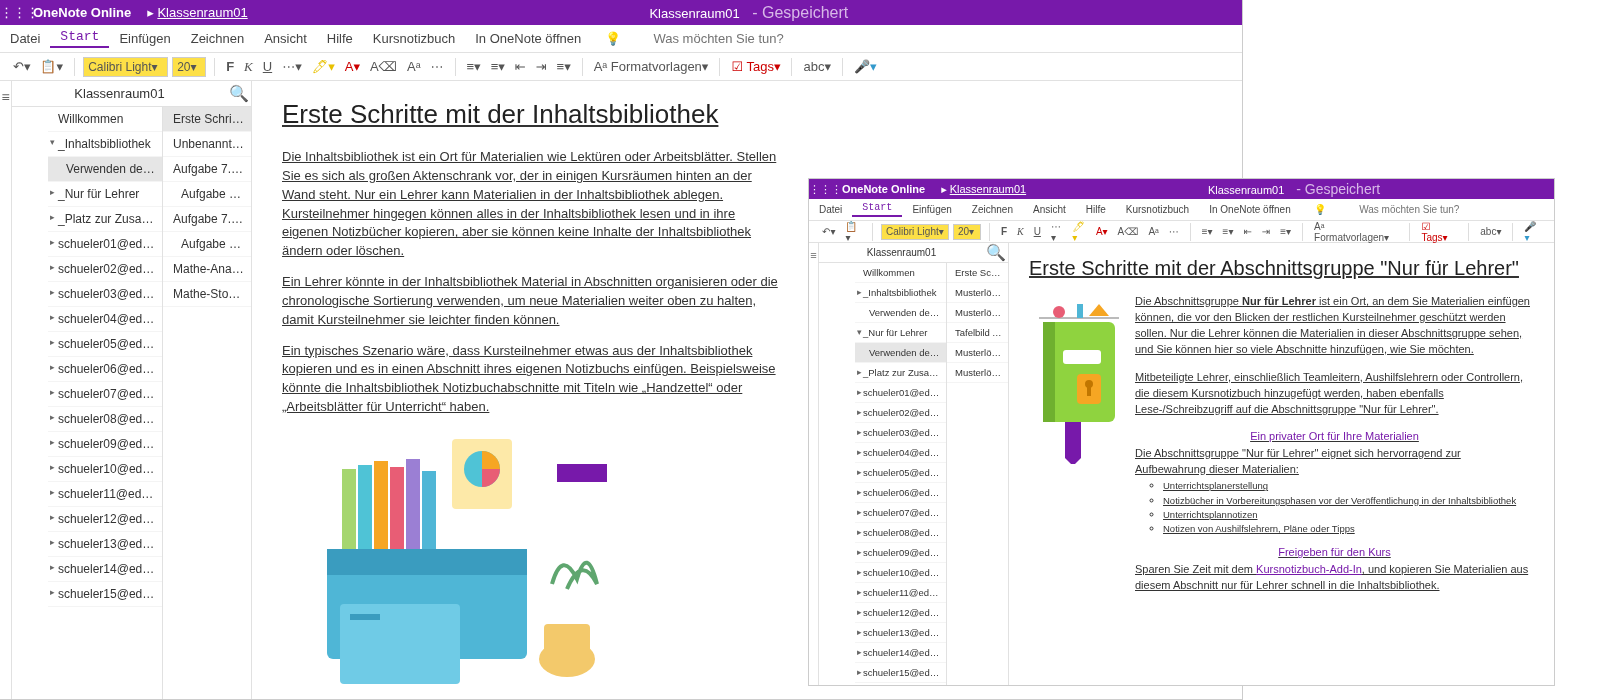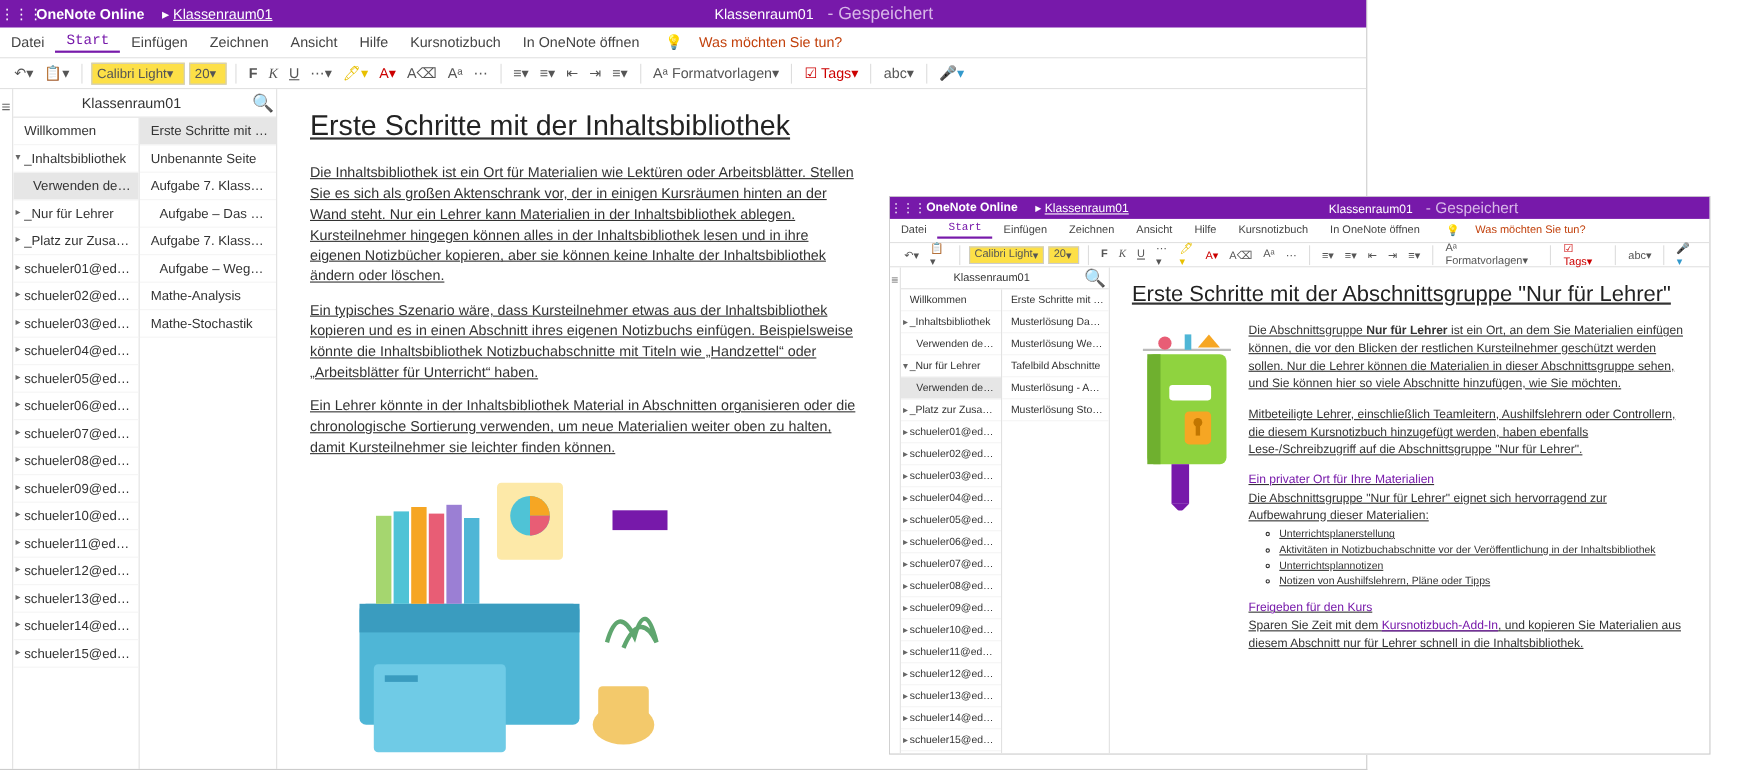--- a/index.html
+++ b/index.html
@@ -13,21 +13,21 @@
 .titlebar .prod { font-weight: 600; padding: 0 8px; }
 .titlebar .crumb { padding: 0 8px; }
 .titlebar .crumb a { color: #fff; text-decoration: underline; }
 .titlebar .center { flex: 1; text-align: center; }
 .titlebar .saved { color: #d8b8e8; margin-left: 8px; font-size: 16px; }
 .app2 .titlebar .saved { font-size: 14px; }
 .menubar { display: flex; align-items: center; height: 28px; border-bottom: 1px solid #e1e1e1; font-size: 13px; }
 .app2 .menubar { height: 22px; font-size: 10px; }
 .menubar .item { padding: 0 10px; cursor: pointer; color: #444; }
 .menubar .item.active { color: #7719aa; border-bottom: 2px solid #7719aa; padding-bottom: 2px; font-family: Liberation Mono, monospace; }
-.menubar .tell { color: #c2410c; margin-left: 14px; }
+.menubar .tell { color: #737373; margin-left: 32px; }
 .menubar .bulb { color: #888; margin-left: 14px; }
 .toolbar { display: flex; align-items: center; height: 28px; border-bottom: 1px solid #e1e1e1; font-size: 13px; padding: 0 4px; gap: 2px; color: #555; }
 .app2 .toolbar { height: 22px; font-size: 10px; }
 .toolbar .grp { display: flex; align-items: center; gap: 4px; padding: 0 6px; }
 .toolbar .sep { width: 1px; height: 18px; background: #ddd; }
 .toolbar select, .toolbar .sel { border: 1px solid #ccc; font-size: 12px; height: 20px; background: #fde047; }
 .app2 .toolbar select, .app2 .toolbar .sel { font-size: 10px; height: 16px; }
 .toolbar .sel { display: inline-flex; align-items: center; padding: 0 4px; }
 .toolbar .btn { padding: 0 3px; cursor: pointer; }
 .bold { font-weight: bold; }
@@ -38,38 +38,38 @@
 .app2 .navtoggle { width:10px; font-size:11px; padding-top:6px;}
 .nav { width: 240px; display: flex; flex-direction: column; border-right: 1px solid #e1e1e1; }
 .app2 .nav { width: 190px; }
 .nav-header { display: flex; align-items: center; height: 26px; border-bottom: 1px solid #e1e1e1; }
 .app2 .nav-header { height: 20px; }
 .nav-header .title { flex: 1; text-align: center; font-size: 13px; color: #333; }
 .app2 .nav-header .title { font-size: 10px; }
 .nav-header .search { width: 24px; text-align: center; color: #888; }
 .nav-cols { flex: 1; display: flex; overflow: hidden; }
 .col { overflow-y: auto; }
-.col1 { width: 115px; border-right: 1px solid #e1e1e1; }
+.col1 { width: 115px; border-right: 1px solid #e1e1e1; margin-left: 36px; }
 .col2 { flex: 1; }
 .app2 .col1 { width: 92px; }
 .li { font-size: 12px; color: #333; padding: 5px 6px 5px 10px; white-space: nowrap; overflow: hidden; text-overflow: ellipsis; cursor: pointer; border-bottom: 1px solid #f4f4f4; position: relative; }
 .app2 .li { font-size: 9.5px; padding: 4px 4px 4px 8px; }
 .li.sub { padding-left: 18px; }
 .app2 .li.sub { padding-left: 14px; }
 .li.sel { background: #e6e6e6; }
 .li .caret { position: absolute; left: 2px; font-size: 9px; color: #666; }
 .page { flex: 1; overflow-y: auto; padding: 18px 30px; font-size: 13px; color: #333; text-decoration: underline; }
 .app2 .page { padding: 14px 20px; font-size: 11px; }
 .page h1 { font-weight: 400; color: #222; font-size: 26px; margin-bottom: 18px; }
 .app2 .page h1 { font-size: 20px; margin-bottom: 14px; }
 .page p { margin-bottom: 12px; line-height: 1.45; max-width: 500px; }
 .illus { margin-top: 10px; }
 .layout2 { display:flex; gap:6px; }
 .col-text { flex:1; }
-.purple-h { color:#7719aa; font-size:13px; margin:10px 0 4px; }
+.purple-h { color:#7719aa; font-size:13px; margin:10px 0 4px;text-align:center; }
 .app2 .purple-h { font-size:11px; }
 .page a { color:#7719aa; text-decoration:underline; }
 ul.bul { list-style: circle; padding-left: 28px; font-size:10.5px; line-height:1.5; }
 .app2 ul.bul { font-size:9.5px; }
 svg { display:block; }
 </style>
 </head>
 <body>
 
 <div class="app app1">
@@ -176,22 +176,22 @@
             <div class="li"><span>Aufgabe 7. Klasse Geograp…</span></div>
             <div class="li sub"><span>Aufgabe – Wegbeschrei…</span></div>
             <div class="li"><span>Mathe-Analysis</span></div>
             <div class="li"><span>Mathe-Stochastik</span></div>
           </div>
       </div>
     </div>
     <div class="page">
       <h1>Erste Schritte mit der Inhaltsbibliothek</h1>
       <p>Die Inhaltsbibliothek ist ein Ort für Materialien wie Lektüren oder Arbeitsblätter. Stellen Sie es sich als großen Aktenschrank vor, der in einigen Kursräumen hinten an der Wand steht. Nur ein Lehrer kann Materialien in der Inhaltsbibliothek ablegen. Kursteilnehmer hingegen können alles in der Inhaltsbibliothek lesen und in ihre eigenen Notizbücher kopieren, aber sie können keine Inhalte der Inhaltsbibliothek ändern oder löschen.</p>
+      <p>Ein Lehrer könnte in der Inhaltsbibliothek Material in Abschnitten organisieren oder die chronologische Sortierung verwenden, um neue Materialien weiter oben zu halten, damit Kursteilnehmer sie leichter finden können.</p>
       <p>Ein typisches Szenario wäre, dass Kursteilnehmer etwas aus der Inhaltsbibliothek kopieren und es in einen Abschnitt ihres eigenen Notizbuchs einfügen. Beispielsweise könnte die Inhaltsbibliothek Notizbuchabschnitte mit Titeln wie „Handzettel“ oder „Arbeitsblätter für Unterricht“ haben.</p>
-      <p>Ein Lehrer könnte in der Inhaltsbibliothek Material in Abschnitten organisieren oder die chronologische Sortierung verwenden, um neue Materialien weiter oben zu halten, damit Kursteilnehmer sie leichter finden können.</p>
       <div class="illus">
         <svg width="340" height="280" viewBox="0 0 340 280">
           <rect x="170" y="10" width="60" height="70" rx="4" fill="#fde9a8"></rect>
           <circle cx="200" cy="40" r="18" fill="#4fc3d6"></circle>
             <path d="M200 22 A18 18 0 0 1 218 40 L200 40Z" fill="#f6a623"></path>
             <path d="M200 40 L218 40 A18 18 0 0 1 200 58Z" fill="#e85d75"></path>
           <rect x="45" y="120" width="200" height="110" rx="6" fill="#4fb6d6"></rect>
           <rect x="45" y="120" width="200" height="26" fill="#3a9cbf"></rect>
           <rect x="58" y="175" width="120" height="80" rx="4" fill="#6fcbe6"></rect>
           <rect x="68" y="185" width="30" height="6" fill="#3a9cbf"></rect>
@@ -337,21 +337,21 @@
               <polygon points="70,10 80,22 60,22" fill="#f6a623"></polygon>
           </svg>
         </div>
         <div class="col-text">
           <p><span>Die Abschnittsgruppe </span><b>Nur für Lehrer</b><span> ist ein Ort, an dem Sie Materialien einfügen können, die vor den Blicken der restlichen Kursteilnehmer geschützt werden sollen. Nur die Lehrer können die Materialien in dieser Abschnittsgruppe sehen, und Sie können hier so viele Abschnitte hinzufügen, wie Sie möchten.</span></p>
           <p>Mitbeteiligte Lehrer, einschließlich Teamleitern, Aushilfslehrern oder Controllern, die diesem Kursnotizbuch hinzugefügt werden, haben ebenfalls Lese-/Schreibzugriff auf die Abschnittsgruppe "Nur für Lehrer".</p>
           <div class="purple-h">Ein privater Ort für Ihre Materialien</div>
           <p style="margin-bottom:2px">Die Abschnittsgruppe "Nur für Lehrer" eignet sich hervorragend zur Aufbewahrung dieser Materialien:</p>
           <ul class="bul" id="bul2">
               <li>Unterrichtsplanerstellung</li>
-              <li>Aktivitäten in Notizbuchabschnitte vor der Veröffentlichung in der Inhaltsbibliothek</li>
+              <li>Notizbücher in Vorbereitungsphasen vor der Veröffentlichung in der Inhaltsbibliothek</li>
               <li>Unterrichtsplannotizen</li>
               <li>Notizen von Aushilfslehrern, Pläne oder Tipps</li>
             </ul>
           <div class="purple-h">Freigeben für den Kurs</div>
           <p><span>Sparen Sie Zeit mit dem </span><a>Kursnotizbuch-Add-In</a><span>, und kopieren Sie Materialien aus diesem Abschnitt nur für Lehrer schnell in die Inhaltsbibliothek.</span></p>
         </div>
       </div>
     </div>
   </div>
 </div>

